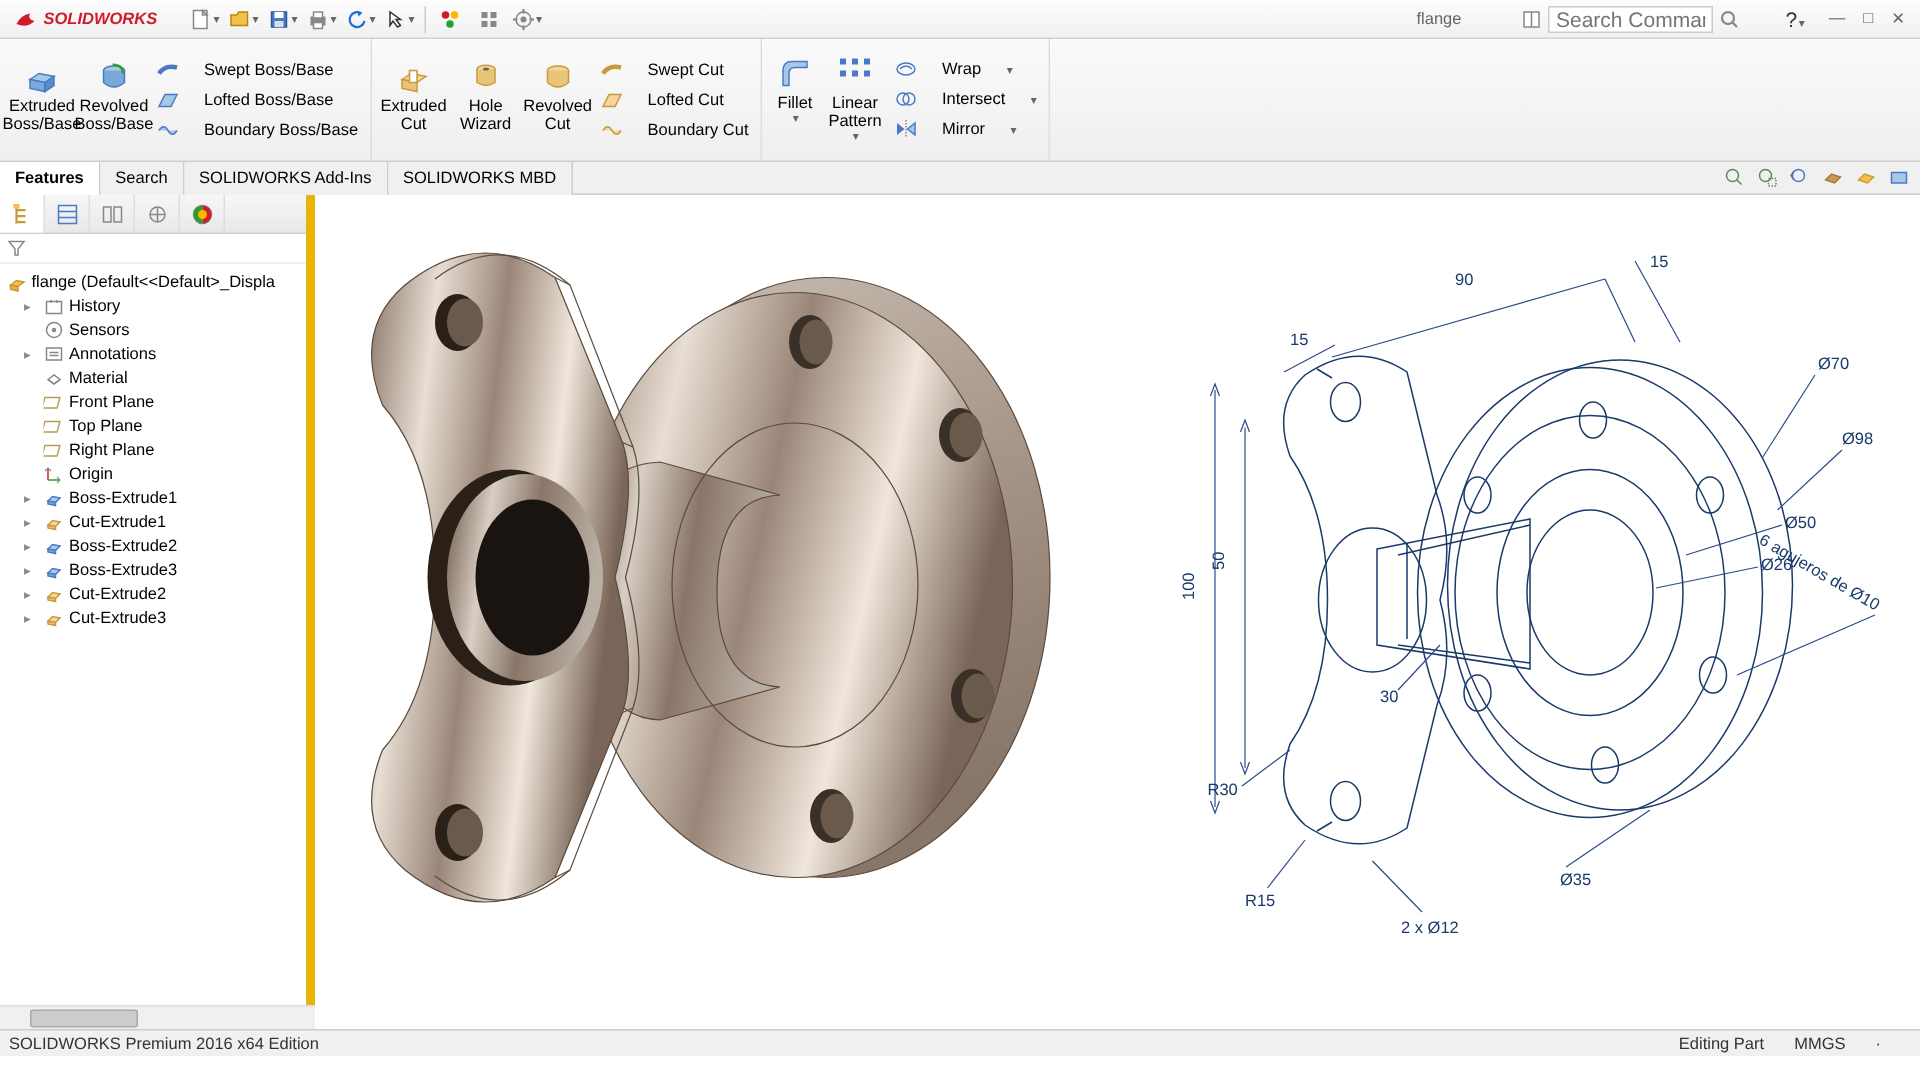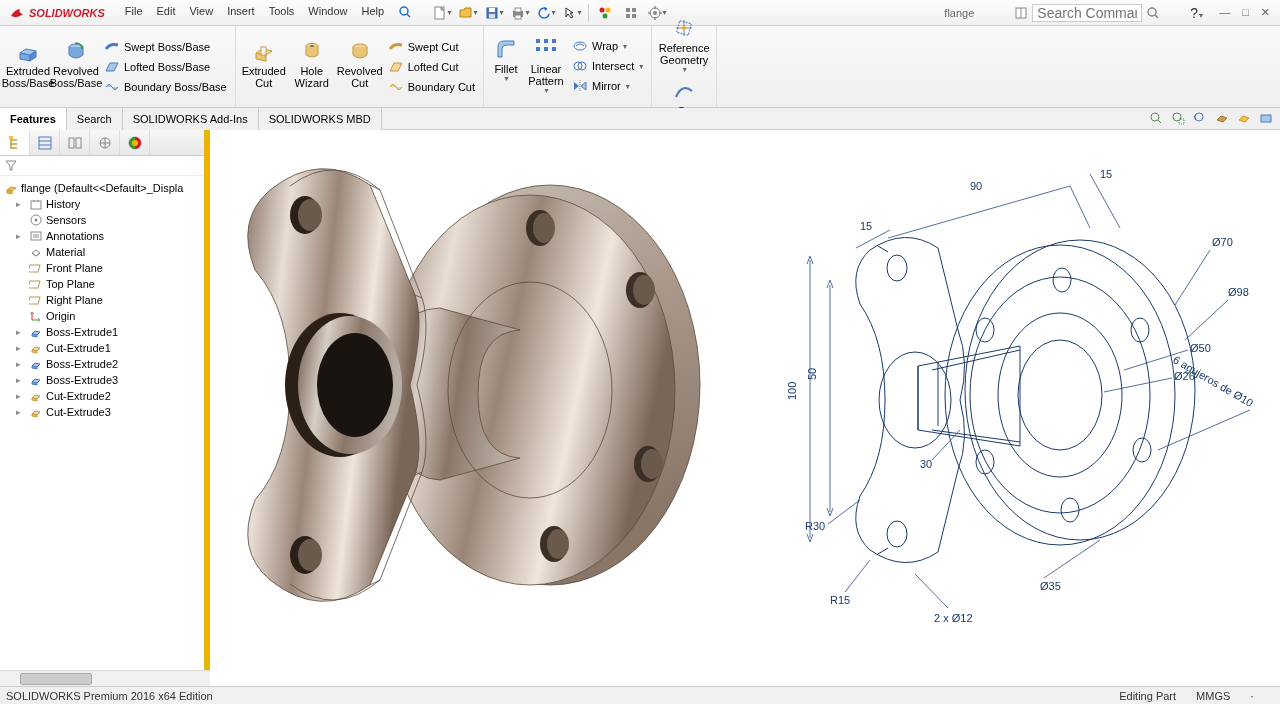--- a/index.html
+++ b/index.html
@@ -11,21 +11,21 @@
 .menu span { padding:3px 6px; cursor:pointer; color:#333; }
 .tb-icons { display:flex; align-items:center; gap:6px; margin-left:14px; }
 .tb-ico { width:20px; height:20px; display:flex; align-items:center; justify-content:center; cursor:pointer; }
 .filename { margin-left:auto; margin-right:40px; color:#666; }
 .search-box { display:flex; align-items:center; gap:4px; color:#999; margin-right:30px; }
 .search-box input { border:1px solid #ccc; width:110px; height:18px; padding:0 4px; color:#999; font-size:14px; }
 .win-ctrl { display:flex; gap:12px; padding-right:10px; color:#666; }
 .ribbon { height:82px; background:linear-gradient(#fafafa,#efefef); border-bottom:1px solid #ccc; display:flex; }
 .rb-grp { display:flex; flex-direction:column; align-items:center; justify-content:center; padding:2px 4px; border-right:1px solid #ddd; }
 .rb-big { display:flex; flex-direction:column; align-items:center; width:48px; text-align:center; line-height:1.1; cursor:pointer; padding:2px; }
-.rb-small { display:flex; align-items:center; gap:4px; padding:2px 4px; cursor:pointer; white-space:nowrap; }
+.rb-small { display:flex; align-items:center; gap:16px; padding:2px 4px; cursor:pointer; white-space:nowrap; }
 .rb-col { display:flex; flex-direction:column; justify-content:center; }
 .ico16 { width:16px; height:16px; display:inline-block; }
 .ico24 { width:24px; height:24px; display:inline-block; margin-bottom:2px; }
 .tabs { height:22px; background:#f0f0f0; border-bottom:1px solid #ccc; display:flex; position:relative; }
 .tab { padding:3px 10px; border-right:1px solid #ccc; cursor:pointer; background:#f0f0f0; height:22px; display:flex; align-items:center; }
 .tab.active { background:#fff; font-weight:bold; }
 .headsup { position:absolute; right:4px; top:1px; display:flex; gap:2px; }
 .headsup .hu { width:20px; height:18px; cursor:pointer; display:flex; align-items:center; justify-content:center; }
 .workspace { display:flex; height:556px; }
 .left-panel { width:210px; border-right:6px solid #eab308; background:#fff; display:flex; flex-direction:column; }
@@ -49,33 +49,20 @@
 </head>
 <body>
 
 <div class="title-bar">
   <div class="logo">
     <svg width="18" height="18" viewBox="0 0 18 18">
         <path d="M3 12 Q6 6 12 5 Q10 9 15 10 Q10 15 3 12" fill="#d01c2a"></path>
       </svg>
     <span>SOLIDWORKS</span>
   </div>
-  <div class="menu">
-    <span>File</span>
-    <span>Edit</span>
-    <span>View</span>
-    <span>Insert</span>
-    <span>Tools</span>
-    <span>Window</span>
-    <span>Help</span>
-    <span><svg width="14" height="14" viewBox="0 0 14 14">
-          <circle cx="6" cy="6" r="4" fill="none" stroke="#1e6fd6" stroke-width="1.5"></circle>
-          <line x1="9" y1="9" x2="12" y2="12" stroke="#1e6fd6" stroke-width="1.5"></line>
-        </svg></span>
-  </div>
   <div class="tb-icons">
     <div class="tb-ico drop">
         <svg width="14" height="14">
           <rect x="2" y="1" width="9" height="12" fill="#fff" stroke="#888"></rect>
           <path d="M8 1 L11 4 L8 4 Z" fill="#ddd" stroke="#888"></path>
         </svg>
       </div>
     <div class="tb-ico drop">
         <svg width="14" height="14">
           <path d="M1 4 L5 4 L6 2 L12 2 L12 11 L1 11 Z" fill="#f5c04a" stroke="#b8860b"></path>
@@ -279,37 +266,20 @@
           </div>
         <div class="rb-small drop">
             <svg class="ico16" viewBox="0 0 16 16">
               <path d="M2 4 L7 8 L2 12 Z" fill="#4a7ac7"></path>
               <path d="M14 4 L9 8 L14 12 Z" fill="#a8c8e8" stroke="#4a7ac7"></path>
               <line x1="8" y1="2" x2="8" y2="14" stroke="#888" stroke-dasharray="1 1"></line>
             </svg>
             <span>Mirror</span>
           </div>
       </div>
-    </div>
-  </div>
-  <div class="rb-grp">
-    <div class="rb-big drop" style="width:56px">
-      <svg class="ico24" viewBox="0 0 24 24">
-          <line x1="4" y1="12" x2="20" y2="12" stroke="#888"></line>
-          <line x1="12" y1="4" x2="12" y2="20" stroke="#888"></line>
-          <circle cx="12" cy="12" r="2" fill="#f5a623"></circle>
-          <rect x="6" y="6" width="12" height="12" fill="none" stroke="#4a7ac7" stroke-dasharray="2 1" transform="rotate(15 12 12)"></rect>
-        </svg>
-      <span>Reference Geometry</span>
-    </div>
-    <div class="rb-big" style="width:28px">
-      <svg class="ico24" viewBox="0 0 24 24">
-          <path d="M4 18 Q10 4 20 12" fill="none" stroke="#4a7ac7" stroke-width="2"></path>
-        </svg>
-      <span>Cu</span>
     </div>
   </div>
 </div>
 
 <div class="tabs">
   <div class="tab active">Features</div>
   <div class="tab">Search</div>
   <div class="tab">SOLIDWORKS Add-Ins</div>
   <div class="tab">SOLIDWORKS MBD</div>
   <div class="headsup">

